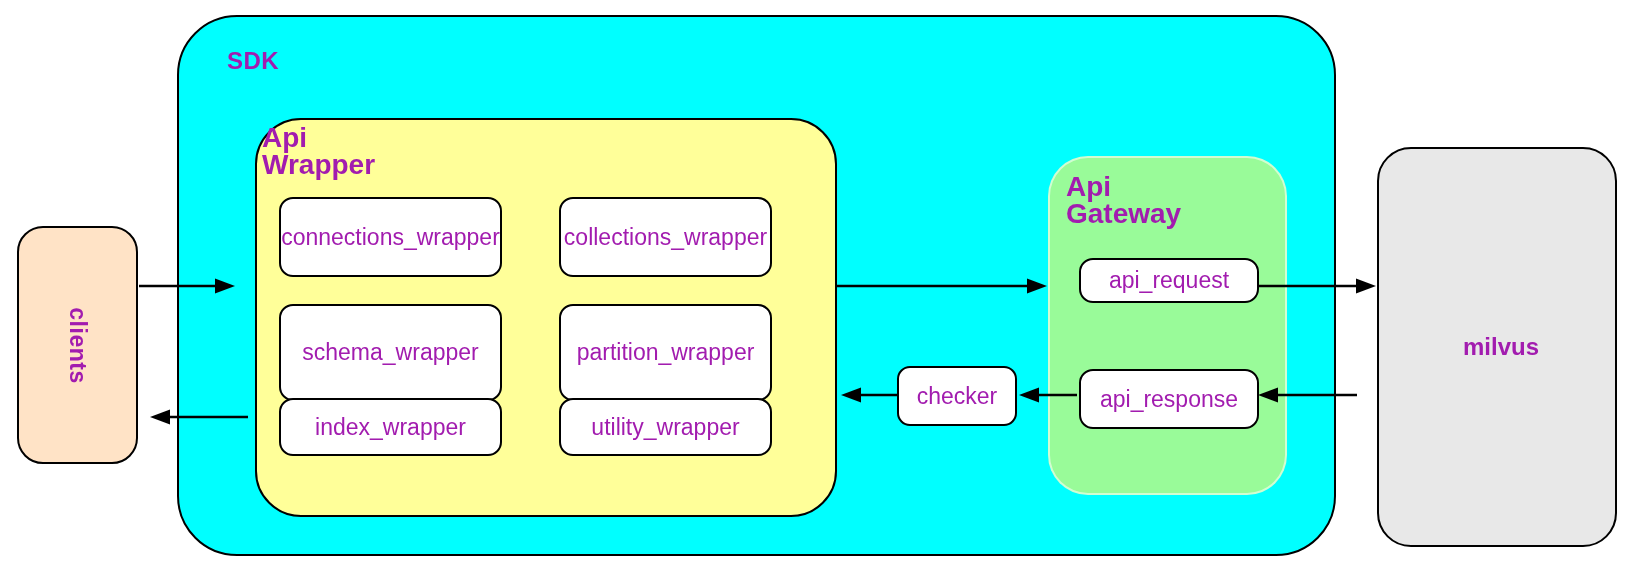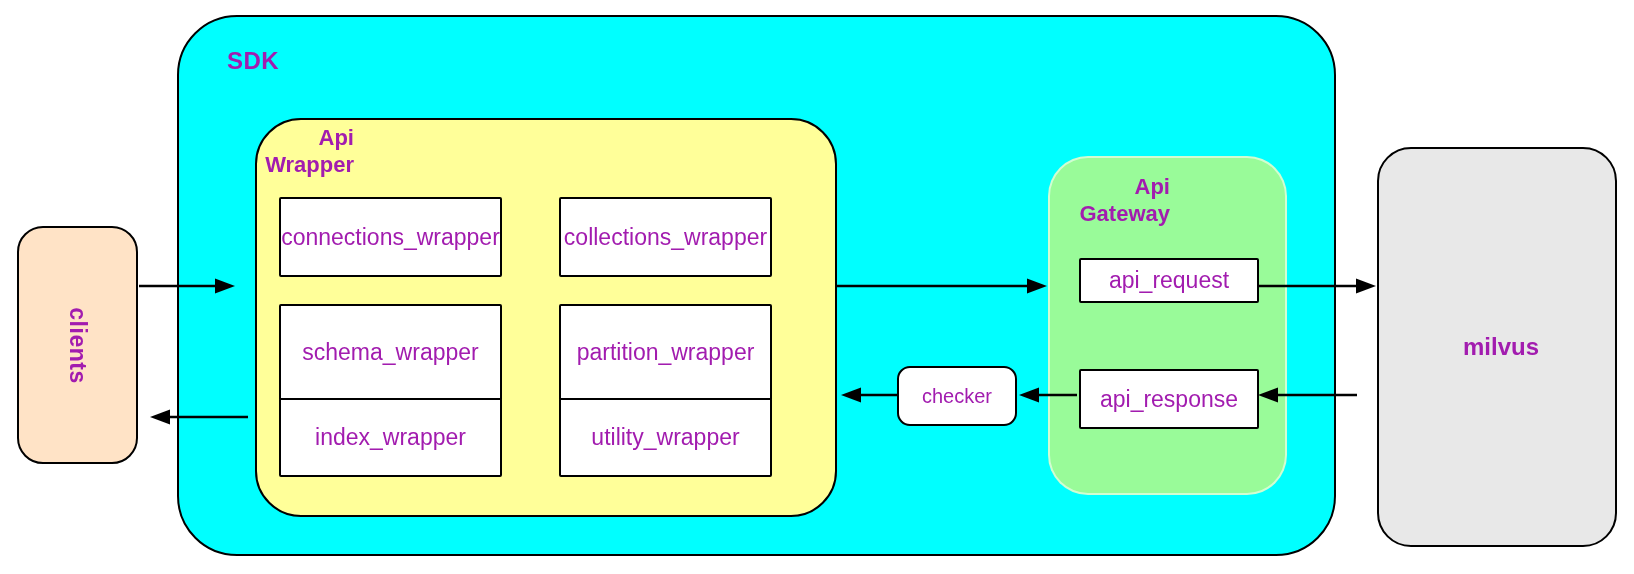--- a/index.html
+++ b/index.html
@@ -32,43 +32,43 @@
     transform:rotate(90deg);
     font-weight:bold;font-size:23px;letter-spacing:.5px;white-space:nowrap;
   }
   .api-wrapper{
     left:255px;top:118px;width:582px;height:399px;
     background:var(--api-wrapper-fill,#ffff99);
     border-radius:46px;
   }
   .group-title{
     position:absolute;
-    font-weight:bold;font-size:22px;line-height:27px;
-    text-align:right;white-space:pre-line;
+    font-weight:bold;font-size:28px;line-height:27px;
+    text-align:left;white-space:pre-line;
   }
   .api-wrapper .group-title{left:5px;top:4px;width:92px;}
   .white-box{
     position:absolute;box-sizing:border-box;
     background:var(--node-fill,#ffffff);
     border:2px solid var(--border,#000);
-    border-radius:2px;
+    border-radius:14px;
     display:flex;align-items:center;justify-content:center;
     font-size:23px;white-space:nowrap;
   }
   .wb-c1{left:22px;width:223px;}
   .wb-c2{left:302px;width:213px;}
   .wb-r1{top:77px;height:80px;}
   .wb-r2{top:184px;height:97px;}
-  .wb-r3{top:278px;height:79px;}
+  .wb-r3{top:278px;height:58px;}
   .checker{
     left:897px;top:366px;width:120px;height:60px;
     background:var(--node-fill,#ffffff);
     border-radius:13px;
     display:flex;align-items:center;justify-content:center;
-    font-size:20px;
+    font-size:23px;
   }
   .gateway{
     left:1048px;top:156px;width:239px;height:339px;
     background:var(--api-gateway-fill,#99fb99);
     border:2px solid rgba(255,255,255,.55);
     border-radius:40px;
   }
   .gateway .group-title{left:16px;top:15px;width:104px;}
   .gw-request{left:29px;top:100px;width:180px;height:45px;}
   .gw-response{left:29px;top:211px;width:180px;height:60px;}

